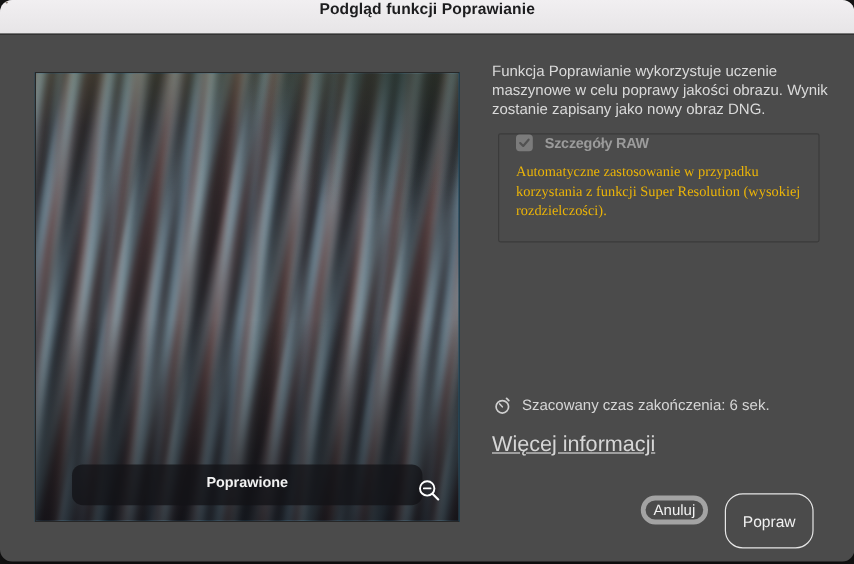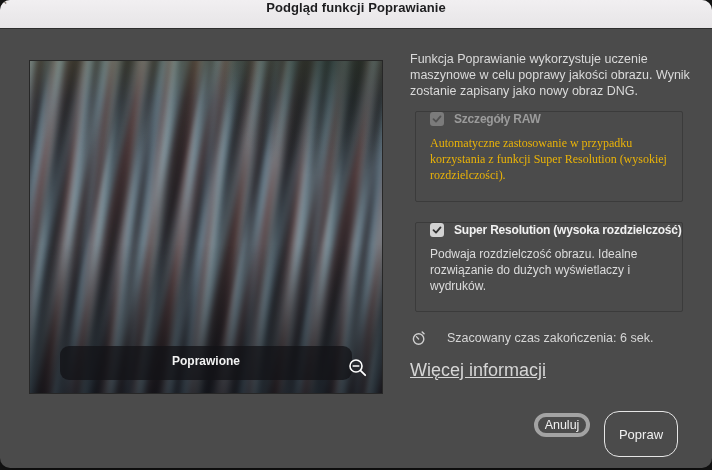--- a/index.html
+++ b/index.html
@@ -20,21 +20,21 @@
     border-bottom:1px solid #2e2e2e;
     display:flex;justify-content:center;
   }
   .titlebar .title{font-size:13px;font-weight:bold;color:#1d1d1f;letter-spacing:.1px;}
   .close-x{
     position:absolute;left:-4px;top:-8px;font-size:15px;color:#8e8378;
     cursor:pointer;line-height:1;
   }
   
   .preview{
-    position:absolute;left:29px;top:60px;width:354px;height:334px;
+    position:absolute;left:29px;top:60px;width:354px;height:375px;
     border:1px solid #272727;box-sizing:border-box;background:#0369a1;
     overflow:hidden;cursor:pointer;
   }
   .fiber-a{
     position:absolute;left:-25%;top:-20%;width:150%;height:140%;
     transform:rotate(6deg);filter:blur(3px);
     background:repeating-linear-gradient(90deg,
       #242124 0px,#3a3136 7px,#74504b 11px,#8ba6b4 15px,#4d5a64 20px,
       #2a2326 26px,#6d8fa2 33px,#5d3a38 38px,#95afb9 44px,#333d46 50px,
       #242124 57px);
@@ -81,21 +81,21 @@
   .checkbox.on{background:#d2d2d2;cursor:pointer;}
   .checkbox.dim{background:#7b7b7b;}
   .opt-label{font-size:12px;font-weight:bold;white-space:nowrap;letter-spacing:-.2px;}
   .opt-box.first .opt-label{color:#9b9b9b;}
   .opt-box.second .opt-label{color:#f1f1f1;}
   .opt-desc{font-size:12px;line-height:16px;margin-top:9px;}
   .opt-box.first .opt-desc{color:#eab308;font-family:Liberation Serif, serif;}
   .opt-box.second .opt-desc{color:#dcdcdc;}
   
   .estimate{
-    position:absolute;left:411px;top:330px;display:flex;align-items:center;gap:20px;
+    position:absolute;left:411px;top:330px;display:flex;align-items:center;gap:8px;
     color:#d6d6d6;font-size:12.5px;
   }
   .more-link{
     position:absolute;left:410px;top:360px;font-size:18px;color:#d6d6d6;
     text-decoration:underline;cursor:pointer;
   }
   .btn{
     position:absolute;display:flex;align-items:center;justify-content:center;
     border-radius:15px;background:transparent;color:#f0f0f0;cursor:pointer;
     font-family:inherit;box-sizing:border-box;
@@ -138,31 +138,20 @@
       <span class="checkbox dim">
         <svg width="10" height="10" viewBox="0 0 10 10">
           <polyline points="1.5,5.2 4,7.6 8.5,2.4" fill="none" stroke="#515151" stroke-width="1.8" stroke-linecap="round" stroke-linejoin="round"></polyline>
         </svg>
       </span>
       <span class="opt-label">Szczegóły RAW</span>
     </div>
     <div class="opt-desc">Automatyczne zastosowanie w przypadku korzystania z funkcji Super Resolution (wysokiej rozdzielczości).</div>
   </div>
 
-  <div class="opt-box second">
-    <div class="opt-row">
-      <span class="checkbox on">
-        <svg width="10" height="10" viewBox="0 0 10 10">
-          <polyline points="1.5,5.2 4,7.6 8.5,2.4" fill="none" stroke="#333333" stroke-width="1.8" stroke-linecap="round" stroke-linejoin="round"></polyline>
-        </svg>
-      </span>
-      <span class="opt-label">Super Resolution (wysoka rozdzielczość)</span>
-    </div>
-    <div class="opt-desc">Podwaja rozdzielczość obrazu. Idealne rozwiązanie do dużych wyświetlaczy i wydruków.</div>
-  </div>
 
   <div class="estimate">
     <svg width="16" height="16" viewBox="0 0 16 16">
       <circle cx="7.6" cy="9" r="5.2" fill="none" stroke="#cfcfcf" stroke-width="1.4"></circle>
       <line x1="7.6" y1="9" x2="5.4" y2="6.6" stroke="#cfcfcf" stroke-width="1.3" stroke-linecap="round"></line>
       <line x1="11.2" y1="2.0" x2="13.0" y2="3.8" stroke="#cfcfcf" stroke-width="1.5" stroke-linecap="round"></line>
     </svg>
     <span>Szacowany czas zakończenia: 6 sek.</span>
   </div>
 

